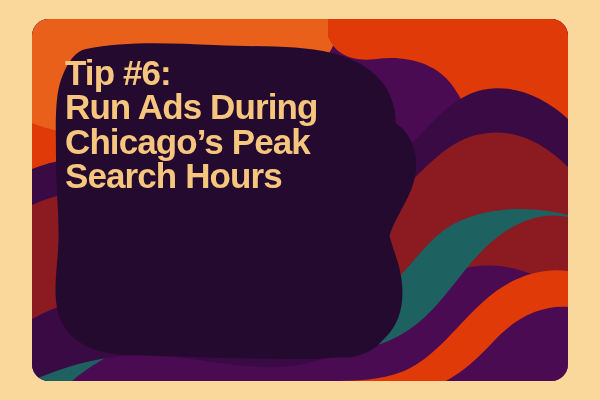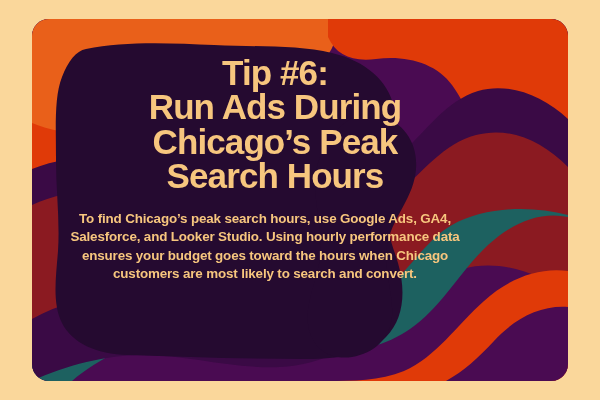--- a/index.html
+++ b/index.html
@@ -23,21 +23,20 @@
 
   #card {
     position: absolute;
     left: 32px;
     top: 19px;
     width: 536px;
     height: 362px;
     border-radius: 17px;
     overflow: hidden;
     background: #4A0B52;
-    text-align: center;
   }
 
   #card-art {
     position: absolute;
     inset: 0;
     width: 536px;
     height: 362px;
     display: block;
   }
 
@@ -149,17 +148,16 @@
                C292,210 280,182 284,154
                C288,124 318,86 348,96 Z"></path>
 
     </svg>
 
     <div id="content">
       <h1 id="headline">Tip #6:
 Run Ads During
 Chicago’s Peak
 Search Hours</h1>
-      <p id="body-copy">To find Chicago’s peak search hours, use Google Ads, GA4, Salesforce, and Looker Studio. Using hourly performance data ensures your budget goes toward the hours when Chicago customers are most likely to search and convert.</p>
     </div>
 
   </div>
 </div>
 
 </body></html>

